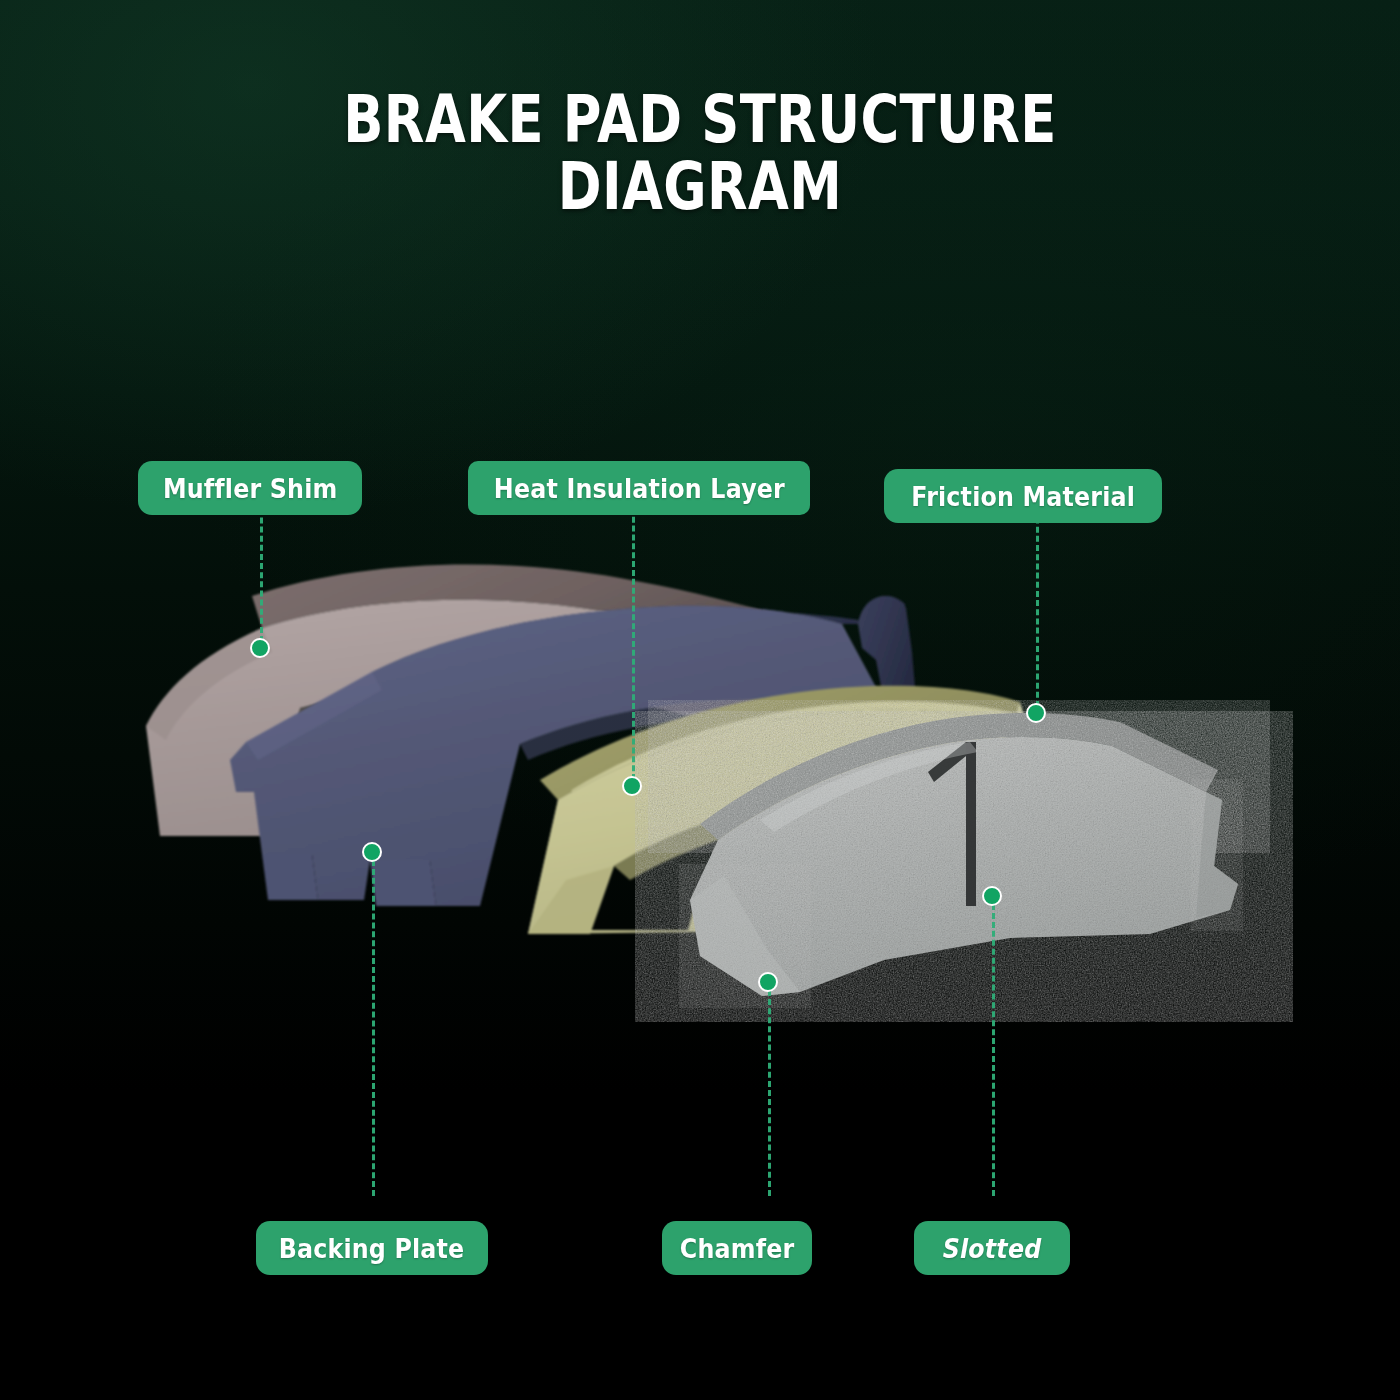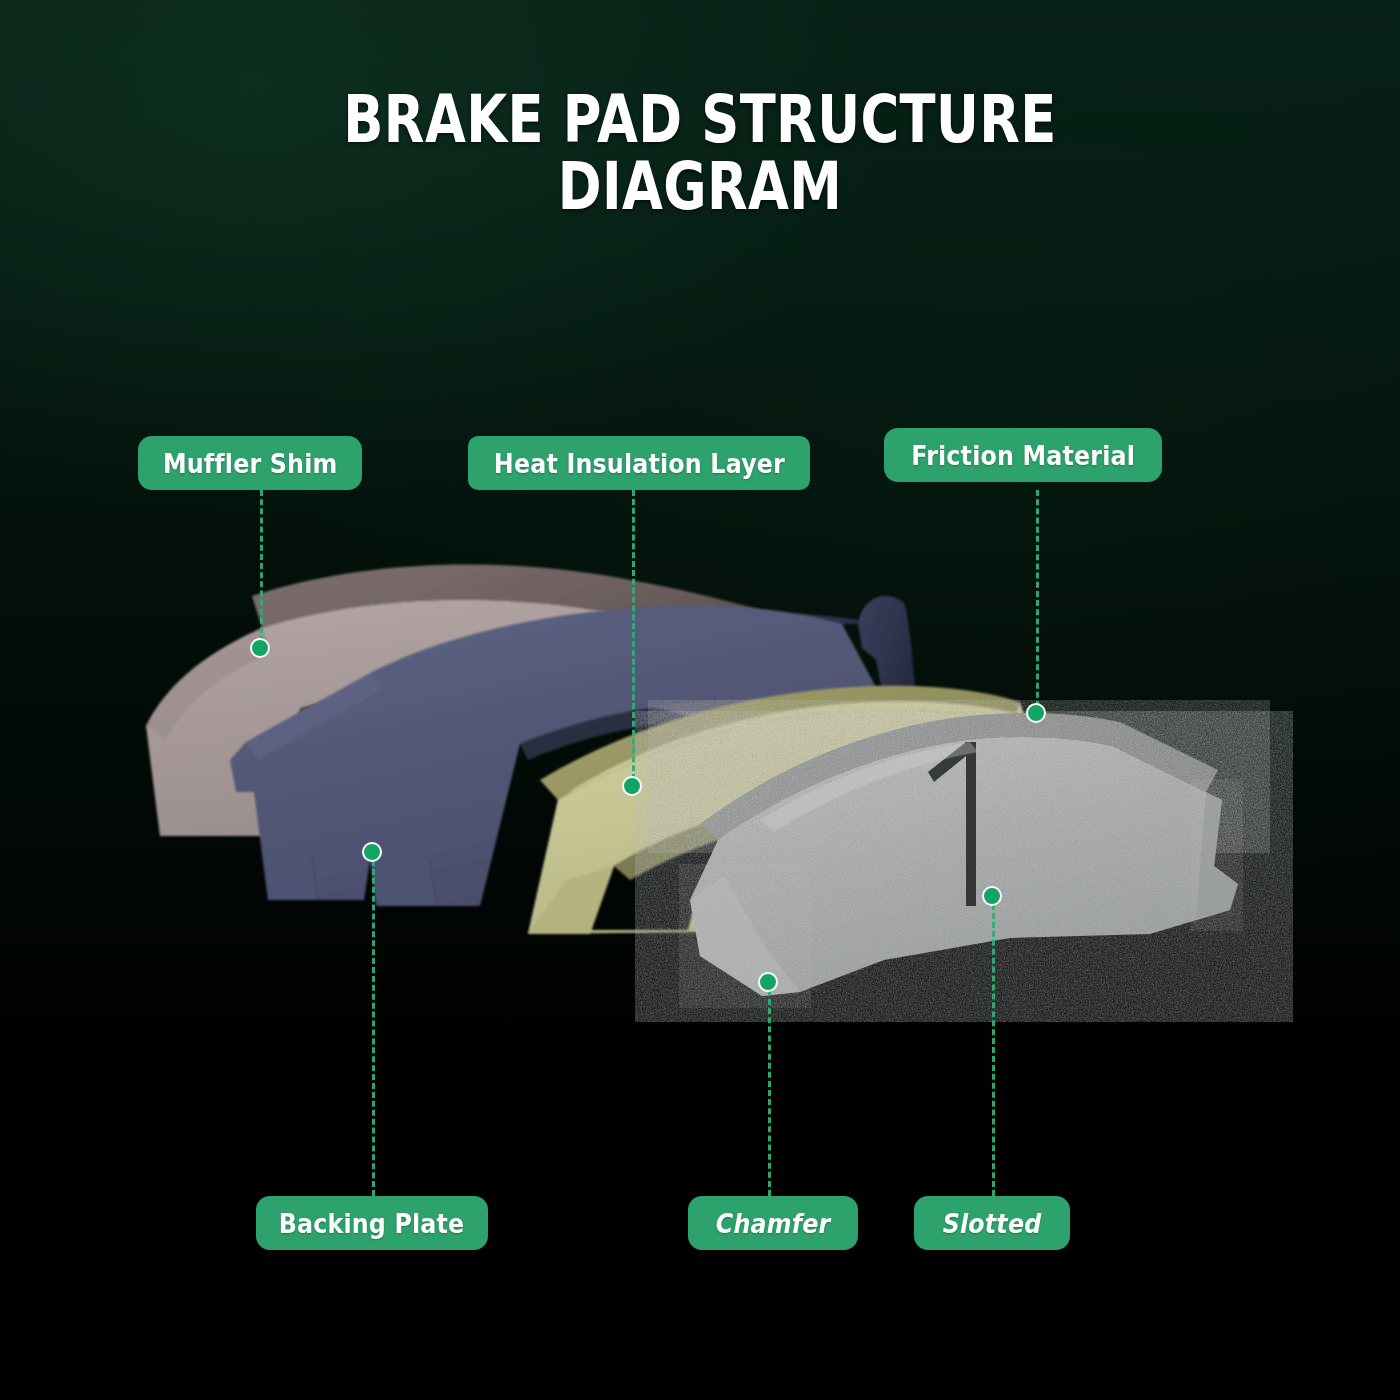--- a/index.html
+++ b/index.html
@@ -74,20 +74,21 @@
     border-radius: 14px;
     font-family: "DejaVu Sans", sans-serif;
     font-weight: 700;
     font-size: 27px;
     letter-spacing: 0.2px;
     padding: 0 22px;
     height: 54px;
     box-sizing: border-box;
     white-space: nowrap;
     text-shadow: 0 1px 2px rgba(0,0,0,0.28);
+    margin-top: 25px;
   }
   .badge span {
     display: inline-block;
     transform: scaleX(0.88);
     transform-origin: 50% 50%;
   }
 
   
   .leader {
     position: absolute;
@@ -290,29 +291,29 @@
   <div class="dot" style="left:992px; top:896px;"></div>
 
   <div class="badge" style="left:138px; top:436px; width:224px;">
     <span>Muffler Shim</span>
   </div>
 
   <div class="badge" style="left:468px; top:436px; width:342px;border-radius:10px;">
     <span>Heat Insulation Layer</span>
   </div>
 
-  <div class="badge" style="left:884px; top:428px; width:278px;">
+  <div class="badge" style="left:884px; top:444px; width:278px;">
     <span>Friction Material</span>
   </div>
 
   <div class="badge" style="left:256px; top:1196px; width:232px;text-align:right;">
     <span>Backing Plate</span>
   </div>
 
-  <div class="badge" style="left:688px; top:1196px; width:170px;font-style:italic;">
+  <div class="badge" style="left:662px; top:1196px; width:150px;">
     <span>Chamfer</span>
   </div>
 
   <div class="badge" style="left:914px; top:1196px; width:156px;font-style:italic;">
     <span>Slotted</span>
   </div>
 
 </div>
 
 </body></html>

